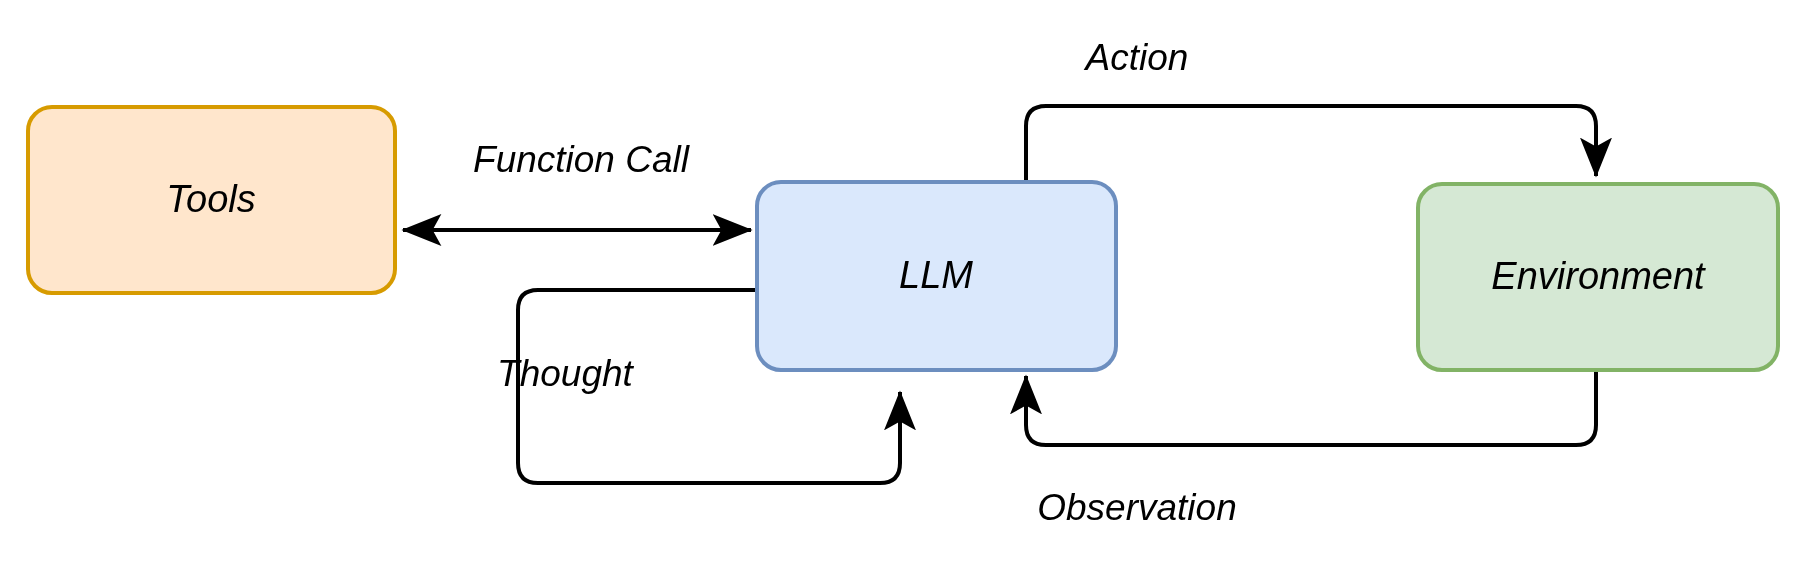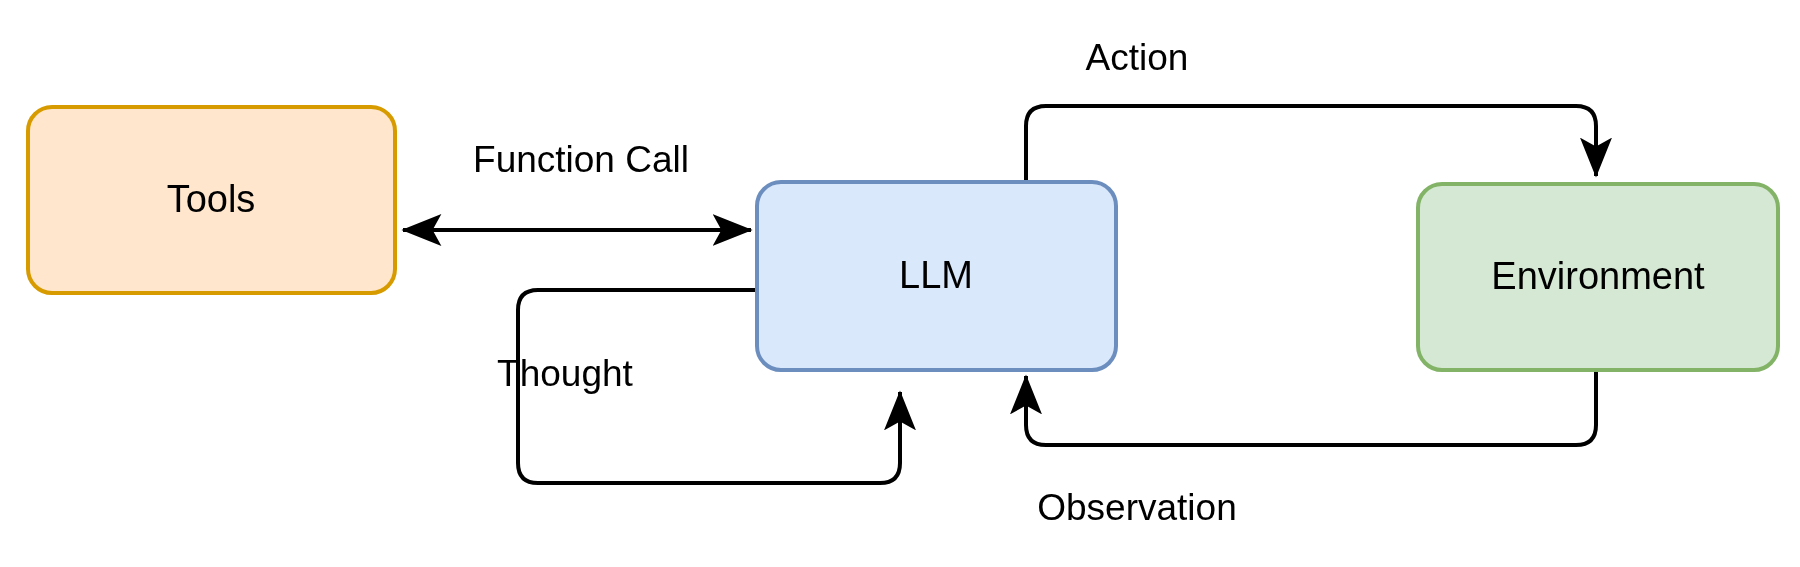--- a/index.html
+++ b/index.html
@@ -11,20 +11,21 @@
     width: 1800px;
     height: 567px;
     font-family: "Liberation Sans", sans-serif;
     overflow: hidden;
   }
   #diagram-root {
     position: relative;
     width: 1800px;
     height: 567px;
     background: #ffffff;
+    font-style: italic;
   }
   svg.diagram {
     display: block;
     width: 1800px;
     height: 567px;
   }
   .node-label {
     font-family: "Liberation Sans", sans-serif;
     font-size: 38px;
     fill: #000000;

